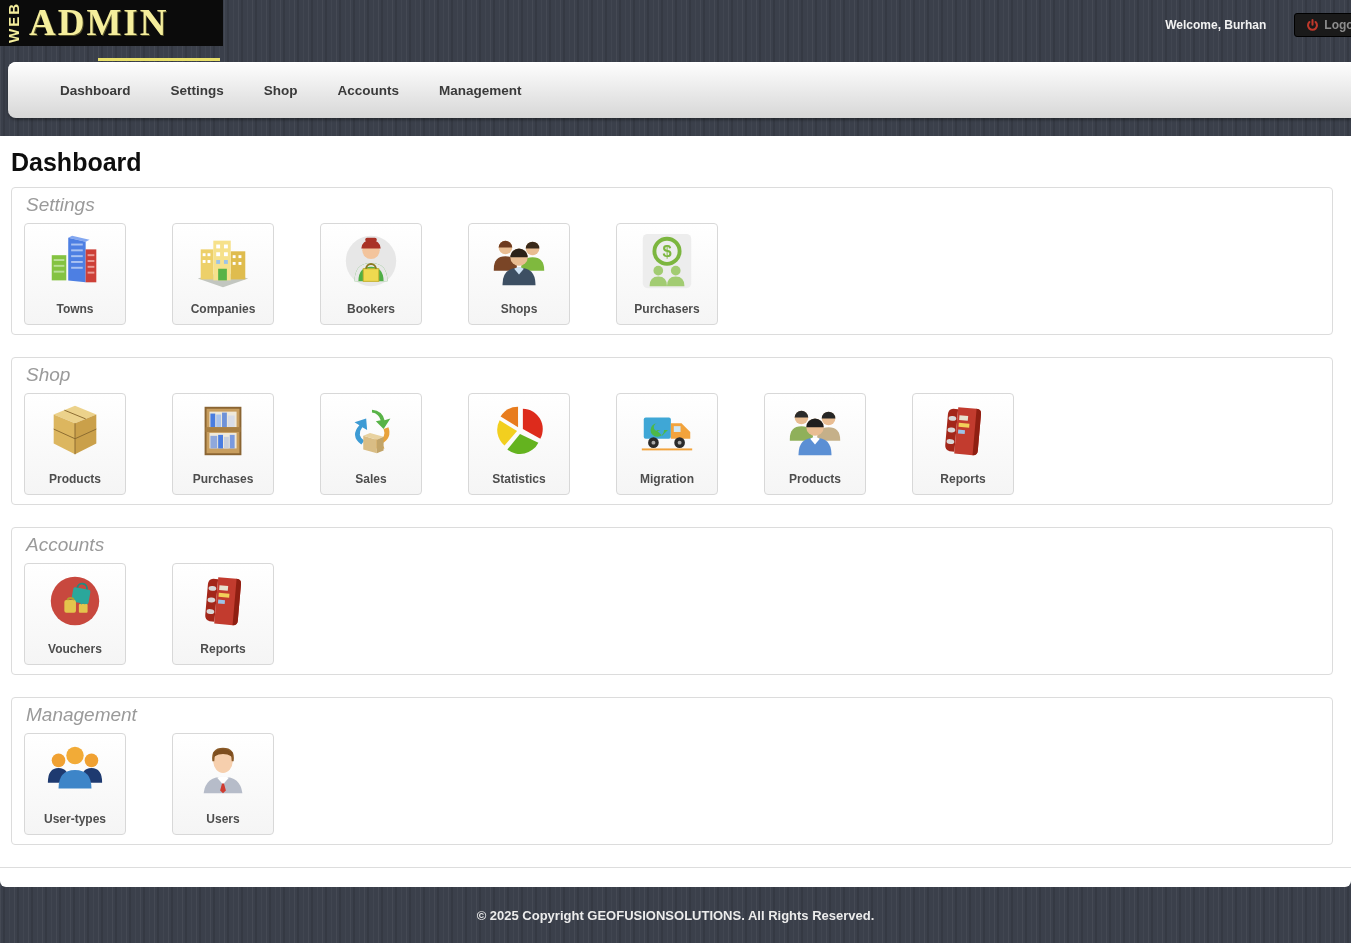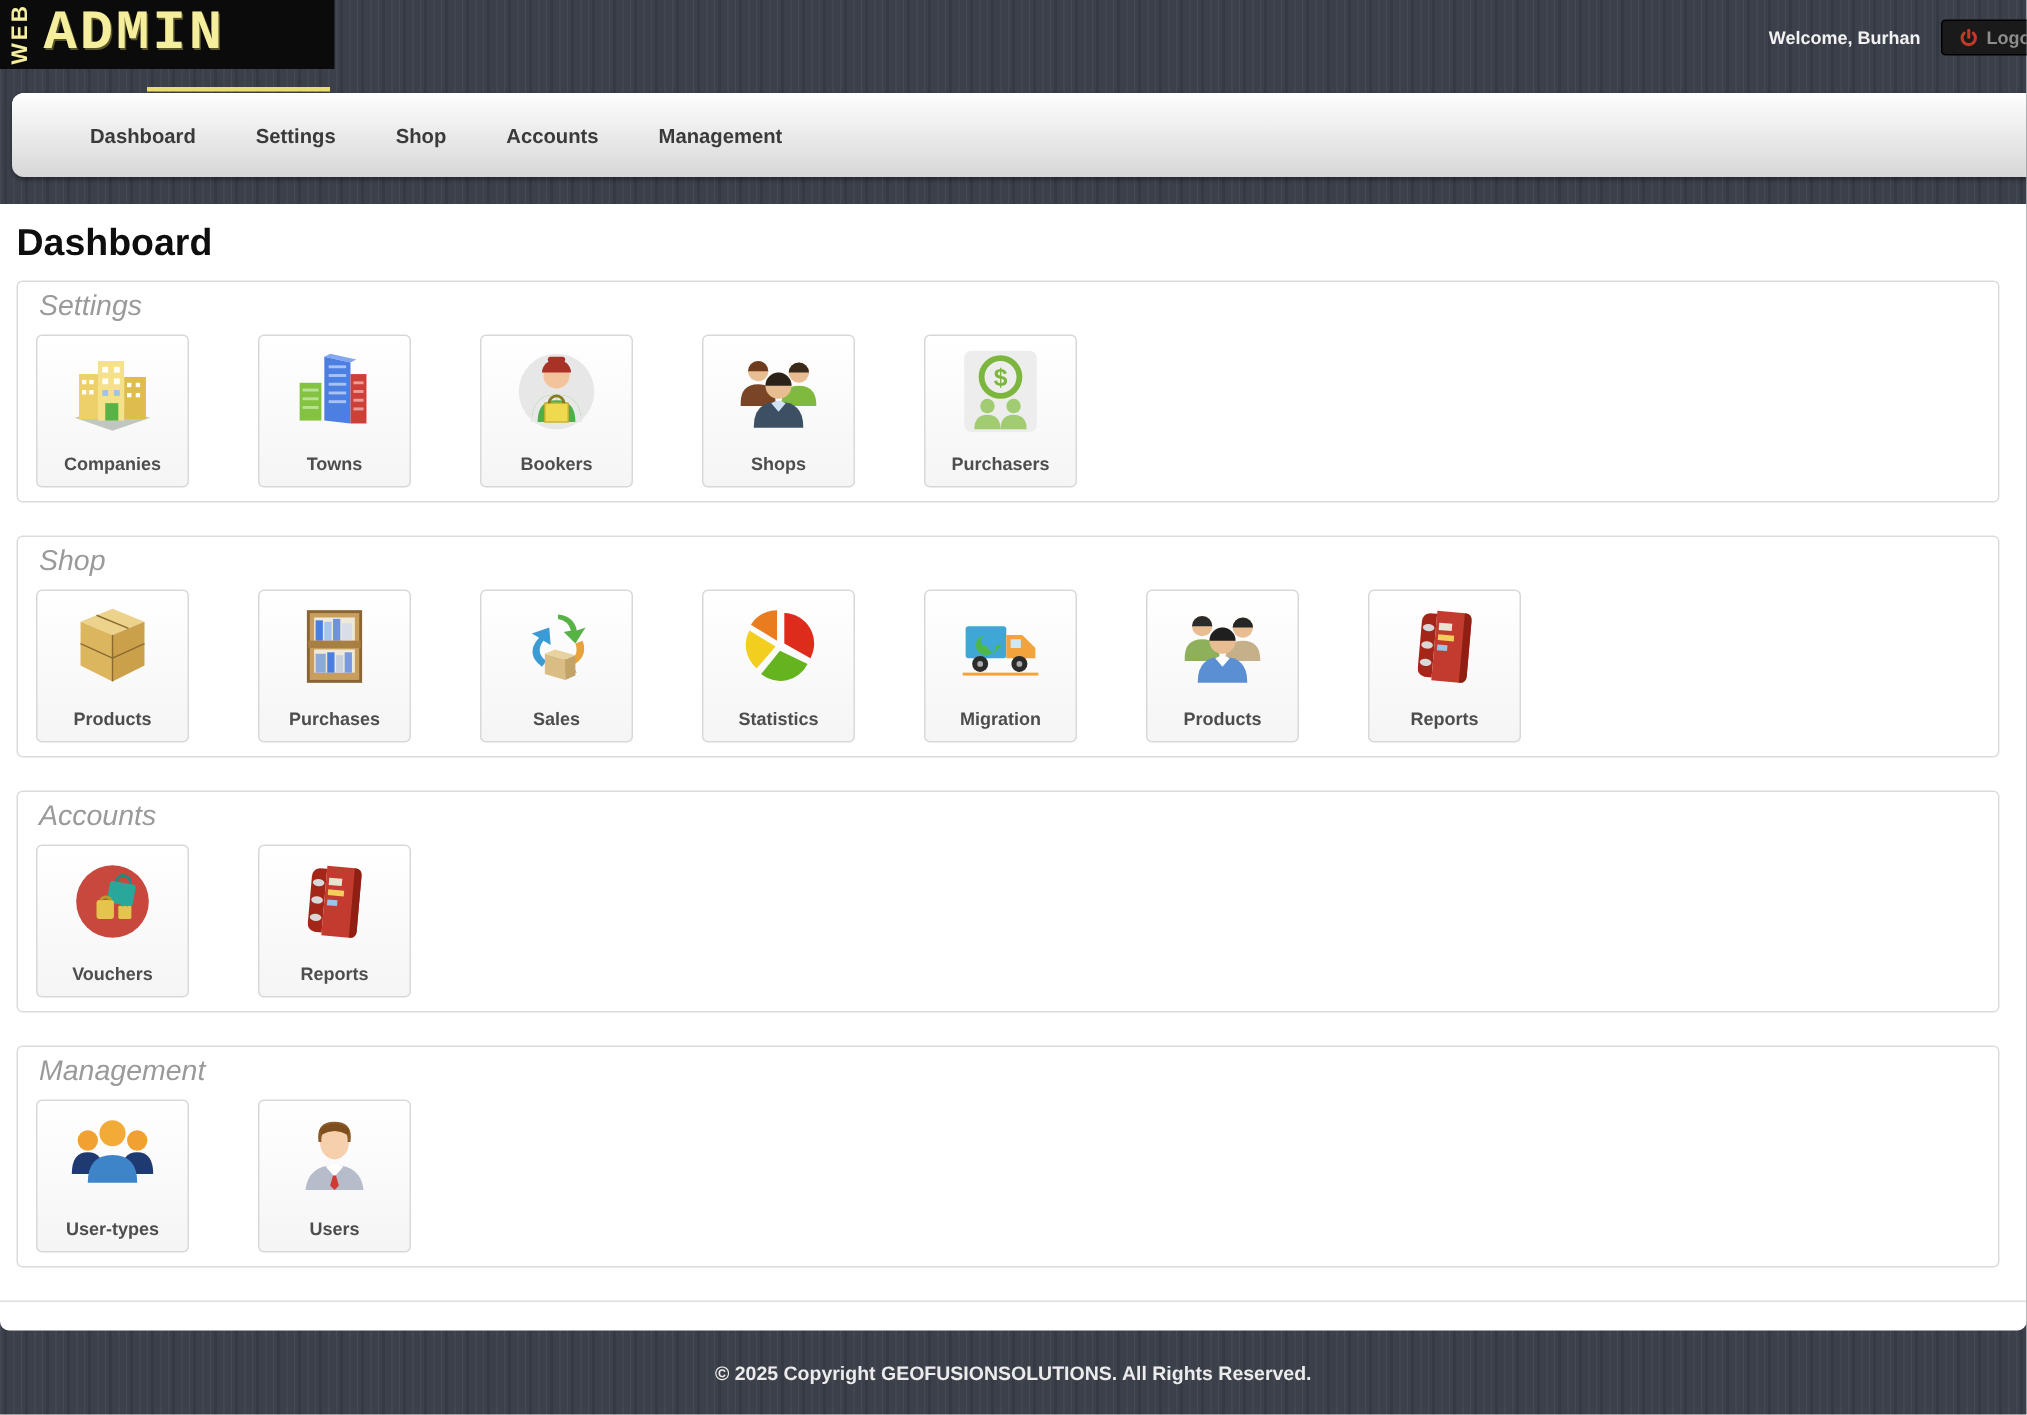--- a/index.html
+++ b/index.html
@@ -18,31 +18,31 @@
   .logo {
     position:absolute; left:0; top:0; width:223px; height:46px;
     background:#0b0b0b; display:flex; align-items:center; overflow:hidden;
   }
   .logo-web {
     writing-mode:vertical-rl; transform:rotate(180deg);
     color:#f5ee9c; font-weight:bold; font-size:15px; letter-spacing:2px;
     line-height:1; margin-left:6px; height:42px; text-align:center;
   }
   .logo-admin {
-    color:#f5ee9c; font-family:Liberation Mono, monospace; font-weight:bold;
+    color:#f5ee9c; font-family:Liberation Serif, serif; font-weight:bold;
     font-size:37px; letter-spacing:2px; margin-left:8px; line-height:44px;
     text-shadow:1px 1px 0 #55512a;
   }
   .logo-underline {
     position:absolute; left:98px; bottom:1px; width:122px; height:3px;
     background:#e8df6a;
   }
   .top-right {
     position:absolute; right:0; top:13px;
-    display:flex; align-items:center; gap:14px;
+    display:flex; align-items:center; gap:28px;
   }
   .welcome { color:#f2f2f2; font-size:12px; font-weight:bold; }
   .logout {
     display:flex; align-items:center; gap:5px;
     background:#1a1a1a; border:1px solid #000; border-radius:3px;
     height:24px; padding:0 11px; margin-right:-26px;
     color:#8d8d8d; font-size:12px; font-weight:bold; cursor:pointer;
     font-family:"Liberation Sans", sans-serif;
   }
   .logout svg { display:block; }
@@ -132,20 +132,43 @@
 
 <main class="content">
   <h1 class="page-title">Dashboard</h1>
   <div id="sections-root">
       <section class="panel">
         <h2 class="panel-title">Settings</h2>
         <div class="tiles">
           <a class="tile">
             <span class="tile-icon">
               <svg viewBox="0 0 64 64">
+                <rect x="8" y="26" width="15" height="26" fill="#84c341"></rect>
+                <rect x="10" y="30" width="11" height="2" fill="#b9e095"></rect>
+                <rect x="10" y="36" width="11" height="2" fill="#b9e095"></rect>
+                <rect x="10" y="42" width="11" height="2" fill="#b9e095"></rect>
+                <polygon points="25,8 43,12 47,10 29,6" fill="#83a7f0"></polygon>
+                <polygon points="25,8 43,12 43,54 25,52" fill="#4d7fe3"></polygon>
+                <rect x="28" y="14" width="12" height="2" fill="#a9c2f2"></rect>
+                <rect x="28" y="20" width="12" height="2" fill="#a9c2f2"></rect>
+                <rect x="28" y="26" width="12" height="2" fill="#a9c2f2"></rect>
+                <rect x="28" y="32" width="12" height="2" fill="#a9c2f2"></rect>
+                <rect x="28" y="38" width="12" height="2" fill="#a9c2f2"></rect>
+                <rect x="43" y="20" width="11" height="34" fill="#cd4038"></rect>
+                <rect x="45" y="25" width="7" height="2" fill="#eb9c96"></rect>
+                <rect x="45" y="31" width="7" height="2" fill="#eb9c96"></rect>
+                <rect x="45" y="37" width="7" height="2" fill="#eb9c96"></rect>
+                <rect x="45" y="43" width="7" height="2" fill="#eb9c96"></rect>
+              </svg>
+            </span>
+            <span class="tile-label">Towns</span>
+          </a>
+          <a class="tile">
+            <span class="tile-icon">
+              <svg viewBox="0 0 64 64">
                 <polygon points="6,50 32,59 58,50 32,43" fill="#c2c6c0"></polygon>
                 <rect x="9" y="20" width="13" height="31" fill="#edd069"></rect>
                 <rect x="40" y="22" width="15" height="29" fill="#dfbc4e"></rect>
                 <rect x="22" y="11" width="18" height="41" fill="#f6e18b"></rect>
                 <rect x="25" y="15" width="4" height="4" fill="#fff"></rect>
                 <rect x="33" y="15" width="4" height="4" fill="#fff"></rect>
                 <rect x="25" y="23" width="4" height="4" fill="#fff"></rect>
                 <rect x="33" y="23" width="4" height="4" fill="#fff"></rect>
                 <rect x="25" y="31" width="4" height="4" fill="#9cc3e8"></rect>
                 <rect x="33" y="31" width="4" height="4" fill="#9cc3e8"></rect>
@@ -158,43 +181,20 @@
                 <rect x="42" y="33" width="3" height="3" fill="#fff"></rect>
                 <rect x="48" y="33" width="3" height="3" fill="#fff"></rect>
                 <rect x="27" y="40" width="9" height="12" fill="#58b347"></rect>
               </svg>
             </span>
             <span class="tile-label">Companies</span>
           </a>
           <a class="tile">
             <span class="tile-icon">
               <svg viewBox="0 0 64 64">
-                <rect x="8" y="26" width="15" height="26" fill="#84c341"></rect>
-                <rect x="10" y="30" width="11" height="2" fill="#b9e095"></rect>
-                <rect x="10" y="36" width="11" height="2" fill="#b9e095"></rect>
-                <rect x="10" y="42" width="11" height="2" fill="#b9e095"></rect>
-                <polygon points="25,8 43,12 47,10 29,6" fill="#83a7f0"></polygon>
-                <polygon points="25,8 43,12 43,54 25,52" fill="#4d7fe3"></polygon>
-                <rect x="28" y="14" width="12" height="2" fill="#a9c2f2"></rect>
-                <rect x="28" y="20" width="12" height="2" fill="#a9c2f2"></rect>
-                <rect x="28" y="26" width="12" height="2" fill="#a9c2f2"></rect>
-                <rect x="28" y="32" width="12" height="2" fill="#a9c2f2"></rect>
-                <rect x="28" y="38" width="12" height="2" fill="#a9c2f2"></rect>
-                <rect x="43" y="20" width="11" height="34" fill="#cd4038"></rect>
-                <rect x="45" y="25" width="7" height="2" fill="#eb9c96"></rect>
-                <rect x="45" y="31" width="7" height="2" fill="#eb9c96"></rect>
-                <rect x="45" y="37" width="7" height="2" fill="#eb9c96"></rect>
-                <rect x="45" y="43" width="7" height="2" fill="#eb9c96"></rect>
-              </svg>
-            </span>
-            <span class="tile-label">Towns</span>
-          </a>
-          <a class="tile">
-            <span class="tile-icon">
-              <svg viewBox="0 0 64 64">
                 <circle cx="32" cy="32" r="26" fill="#e7e7e7"></circle>
                 <circle cx="32" cy="21" r="9" fill="#f3c49c"></circle>
                 <path d="M22 19 a10 9 0 0 1 20 0 z" fill="#a93226"></path>
                 <rect x="26" y="8" width="12" height="4" rx="2" fill="#a93226"></rect>
                 <path d="M15 53 q0-19 17-19 q17 0 17 19 z" fill="#4fae45"></path>
                 <path d="M15 53 q0-19 17-19 l0 4 q-13 0 -13 15 z" fill="#e8e8e8"></path>
                 <path d="M49 53 q0-19 -17-19 l0 4 q13 0 13 15 z" fill="#e8e8e8"></path>
                 <rect x="24" y="40" width="16" height="13" fill="#efd94f" stroke="#c9b132"></rect>
                 <path d="M27 40 a5 5 0 0 1 10 0" fill="none" stroke="#8a7a20" stroke-width="2"></path>
               </svg>

